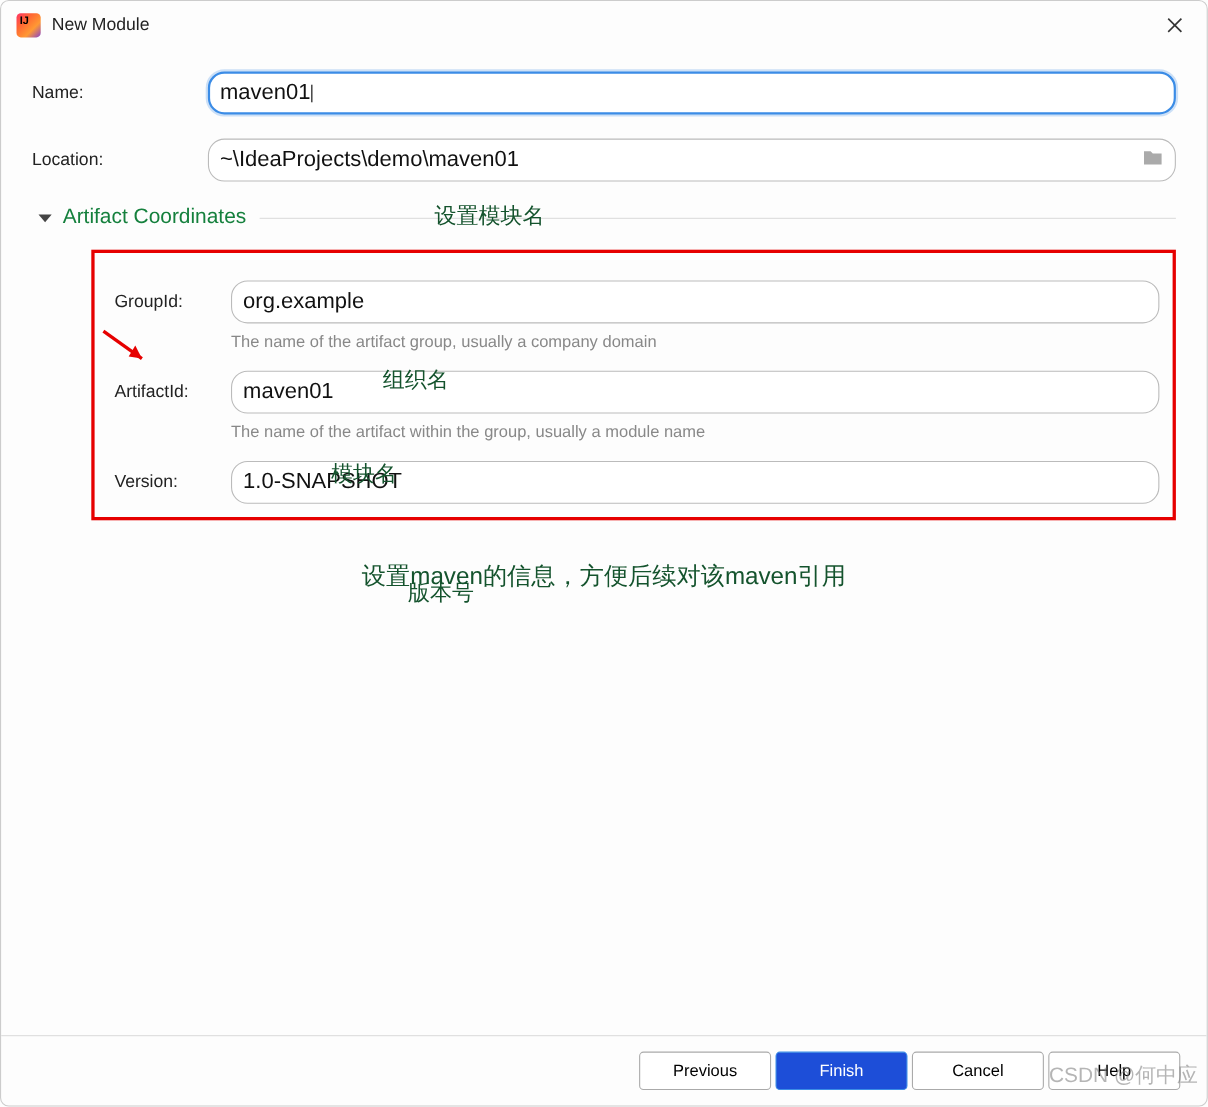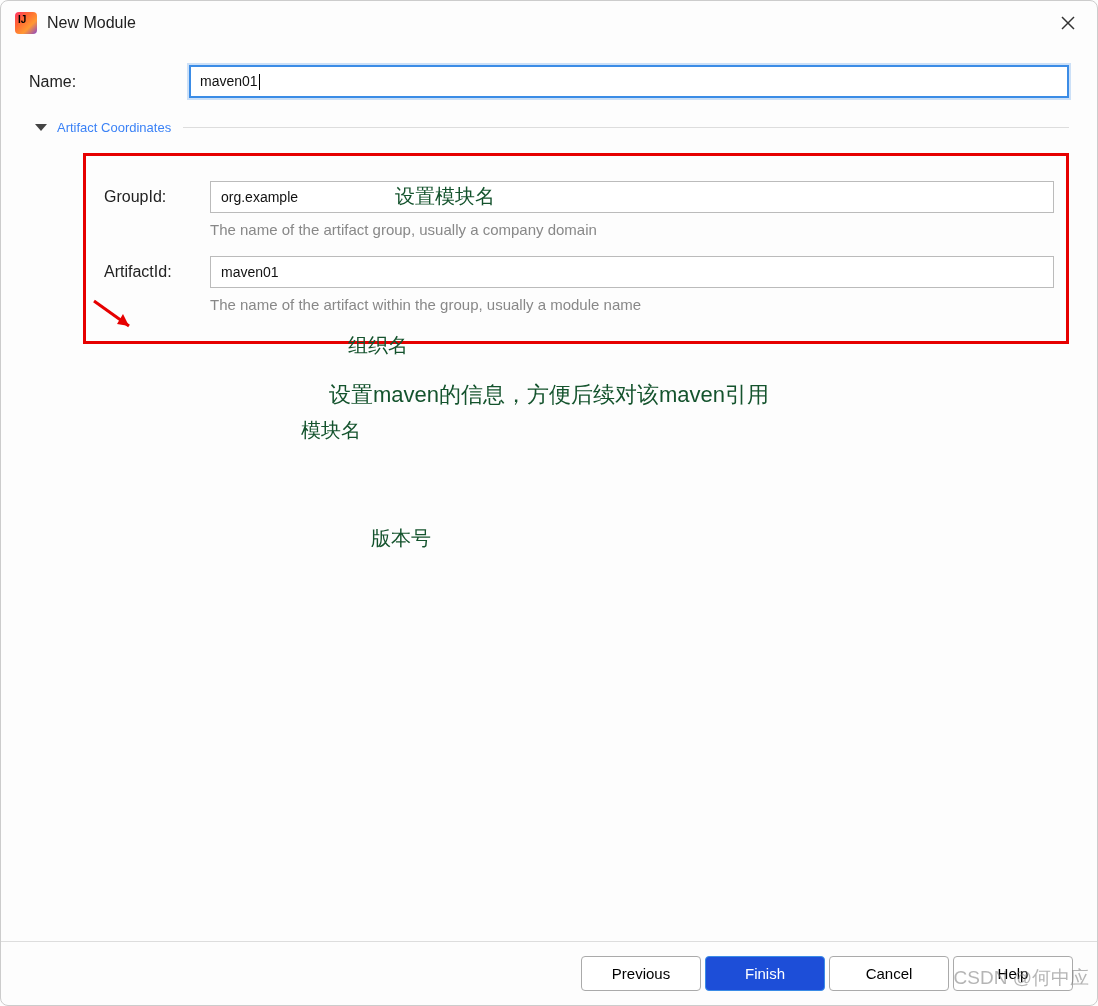--- a/index.html
+++ b/index.html
@@ -78,23 +78,23 @@
       position: absolute;
       right: 10px; top: 50%;
       transform: translateY(-50%);
       border-left: 5px solid transparent;
       border-right: 5px solid transparent;
       border-top: 6px solid #555;
     }
     .text-input {
       flex: 1;
       border: 1px solid #bbb;
-      border-radius: 0;
+      border-radius: 15px;
       padding: 7px 10px;
-      font-size: 14px;
+      font-size: 20px;
       background: #fff;
       position: relative;
     }
     .text-input.focused {
       border: 2px solid #3b8ce6;
       box-shadow: 0 0 0 2px rgba(59,140,230,0.25);
       padding: 6px 9px;
     }
     .input-value { color: #111; }
     .cursor-bar {
@@ -111,22 +111,22 @@
       transform: translateY(-50%);
       color: #999;
       cursor: pointer;
     }
     .folder-icon svg { width: 20px; height: 16px; fill: #aaa; }
     
     .section-header {
       display: flex;
       align-items: center;
       margin: 12px 0 18px 6px;
-      font-size: 13px;
-      color: #3b82f6;
+      font-size: 19px;
+      color: #15803d;
       cursor: pointer;
     }
     .section-header .triangle {
       margin-right: 10px;
       border-left: 6px solid transparent;
       border-right: 6px solid transparent;
       border-top: 7px solid #444;
     }
     .section-header .line {
       flex: 1;
@@ -230,20 +230,31 @@
 <div class="content">
 
 
   <div class="form-row">
     <div class="form-label">Name:</div>
     <div class="text-input focused">
       <span class="input-value">maven01</span><span class="cursor-bar"></span>
     </div>
   </div>
 
+  <div class="form-row">
+    <div class="form-label">Location:</div>
+    <div class="text-input">
+      <span class="input-value">~\IdeaProjects\demo\maven01</span>
+      <span class="folder-icon">
+        <svg viewBox="0 0 20 16">
+            <path d="M2 2h6l2 2h8v10H2z"></path>
+          </svg>
+      </span>
+    </div>
+  </div>
 
   <div class="section-header">
     <div class="triangle"></div>
     <span>Artifact Coordinates</span>
     <div class="line"></div>
   </div>
 
   <svg class="arrow-svg" width="50" height="40">
     <line x1="5" y1="5" x2="40" y2="30" stroke="#e60000" stroke-width="3"></line>
     <polygon points="40,30 28,28 34,18" fill="#e60000"></polygon>
@@ -260,20 +271,26 @@
     <div class="helper-text">The name of the artifact group, usually a company domain</div>
 
     <div class="artifact-row">
       <div class="artifact-label">ArtifactId:</div>
       <div class="text-input">
         <span class="input-value">maven01</span>
       </div>
     </div>
     <div class="helper-text">The name of the artifact within the group, usually a module name</div>
 
+    <div class="artifact-row" style="margin-bottom:2px">
+      <div class="artifact-label">Version:</div>
+      <div class="text-input">
+        <span class="input-value">1.0-SNAPSHOT</span>
+      </div>
+    </div>
   </div>
 
   <div class="annotation name-annot">设置模块名</div>
   <div class="annotation group-annot">组织名</div>
   <div class="annotation artifact-annot">模块名</div>
   <div class="annotation version-annot">版本号</div>
   <div class="annotation bottom-annot">设置maven的信息，方便后续对该maven引用</div>
 
 </div>
 

